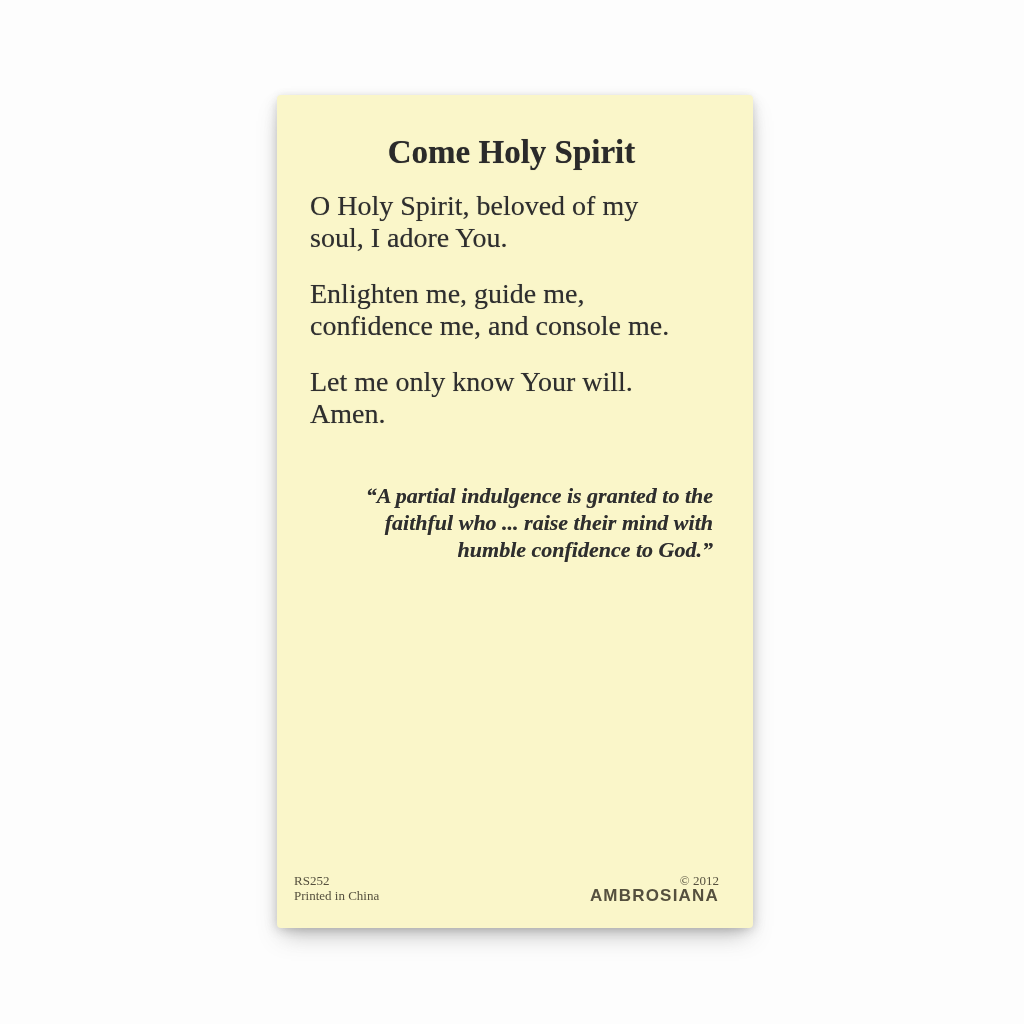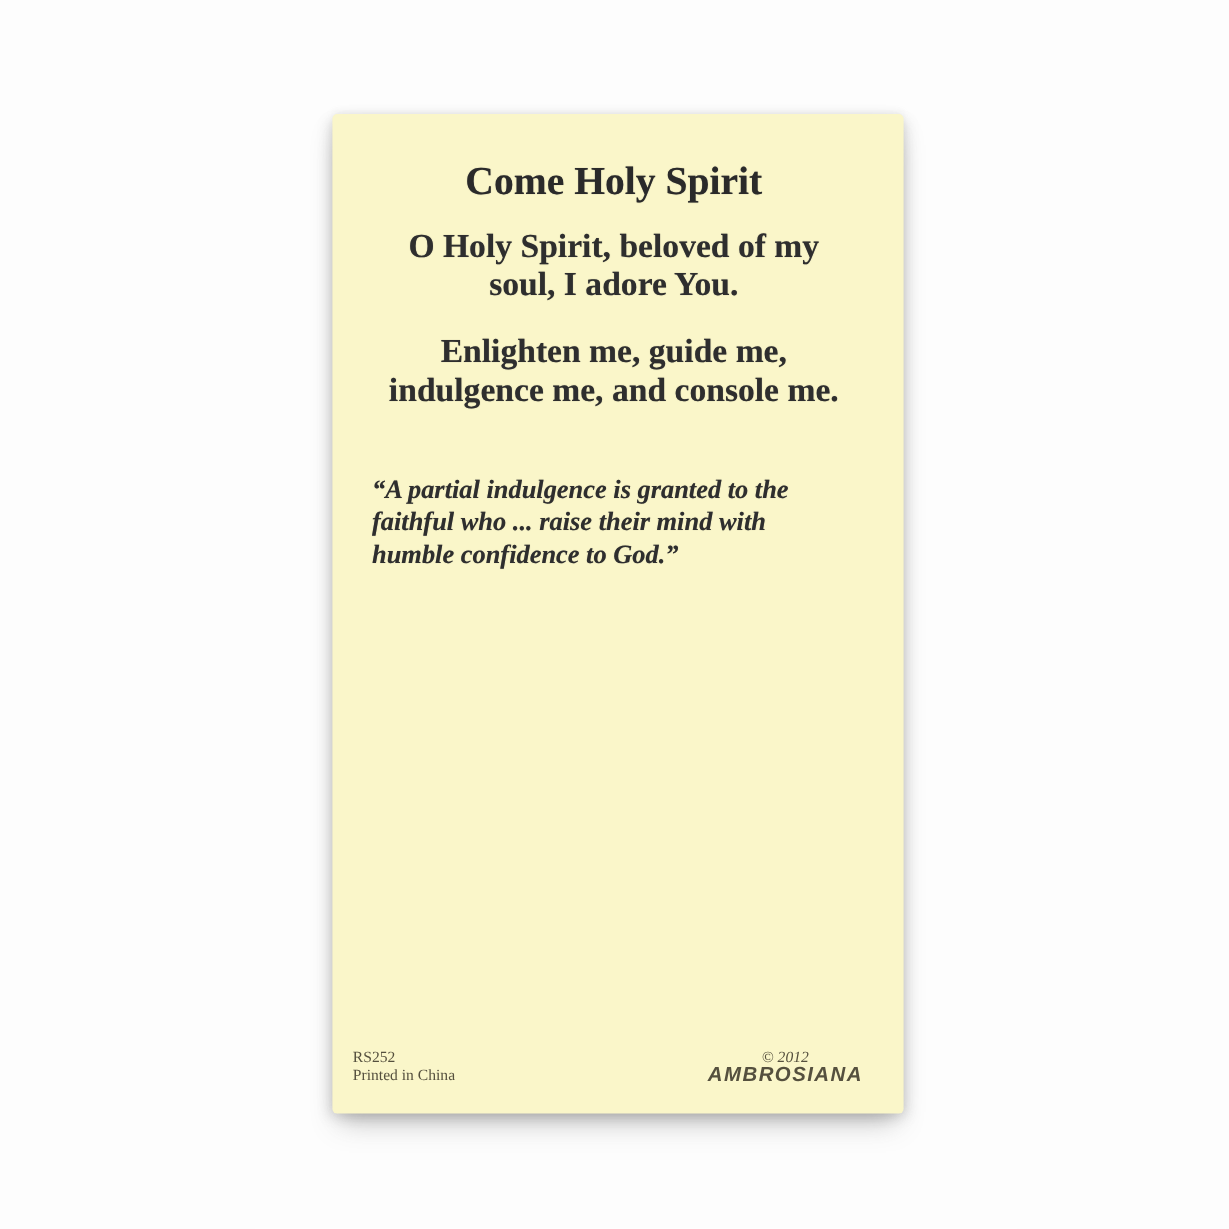--- a/index.html
+++ b/index.html
@@ -39,32 +39,31 @@
     line-height: 40px;
     font-weight: bold;
     text-align: center;
     margin: 0 0 18px 0;
     color: #2a2a2a;
     text-shadow: 0 0 0.7px rgba(42,42,42,0.55);
   }
   .prayer-paragraph {
     font-size: 28px;
     line-height: 32px;
-    font-weight: bold;
+    font-weight: normal;
     margin: 0 0 24px 0;
     white-space: pre-line;
     text-shadow: 0 0 0.7px rgba(46,46,46,0.5);
-    text-align: center;
   }
   .indulgence-quote {
     font-size: 22px;
     line-height: 27px;
     font-weight: bold;
     font-style: italic;
-    text-align: left;
+    text-align: right;
     margin: 52px 0 0 0;
     white-space: pre-line;
     text-shadow: 0 0 0.6px rgba(46,46,46,0.5);
   }
   .card-footer {
     position: absolute;
     left: 17px;
     right: 34px;
     bottom: 25px;
     display: flex;
@@ -72,22 +71,21 @@
     align-items: flex-end;
     color: #55503e;
   }
   .footer-left {
     font-size: 13px;
     line-height: 15px;
     white-space: pre-line;
     text-align: left;
   }
   .footer-right {
-    text-align: center;
-    font-style: italic;
+    text-align: right;
   }
   .footer-copyright {
     font-size: 13px;
     line-height: 15px;
     display: block;
   }
   .footer-publisher {
     font-size: 17px;
     line-height: 15px;
     font-weight: bold;
@@ -101,25 +99,27 @@
 
 <div class="stage">
   <div class="card">
     <div class="card-inner">
       <h1 class="card-title">Come Holy Spirit</h1>
 
       <p class="prayer-paragraph">O Holy Spirit, beloved of my
 soul, I adore You.</p>
 
       <p class="prayer-paragraph">Enlighten me, guide me,
-indulgence me, and console me.</p>
+confidence me, and console me.</p>
 
 
 
 
+      <p class="prayer-paragraph">Let me only know Your will.
+Amen.</p>
 
       <p class="indulgence-quote">“A partial indulgence is granted to the
 faithful who ... raise their mind with
 humble confidence to God.”</p>
     </div>
 
     <div class="card-footer">
       <div class="footer-left">RS252
 Printed in China</div>
       <div class="footer-right">

